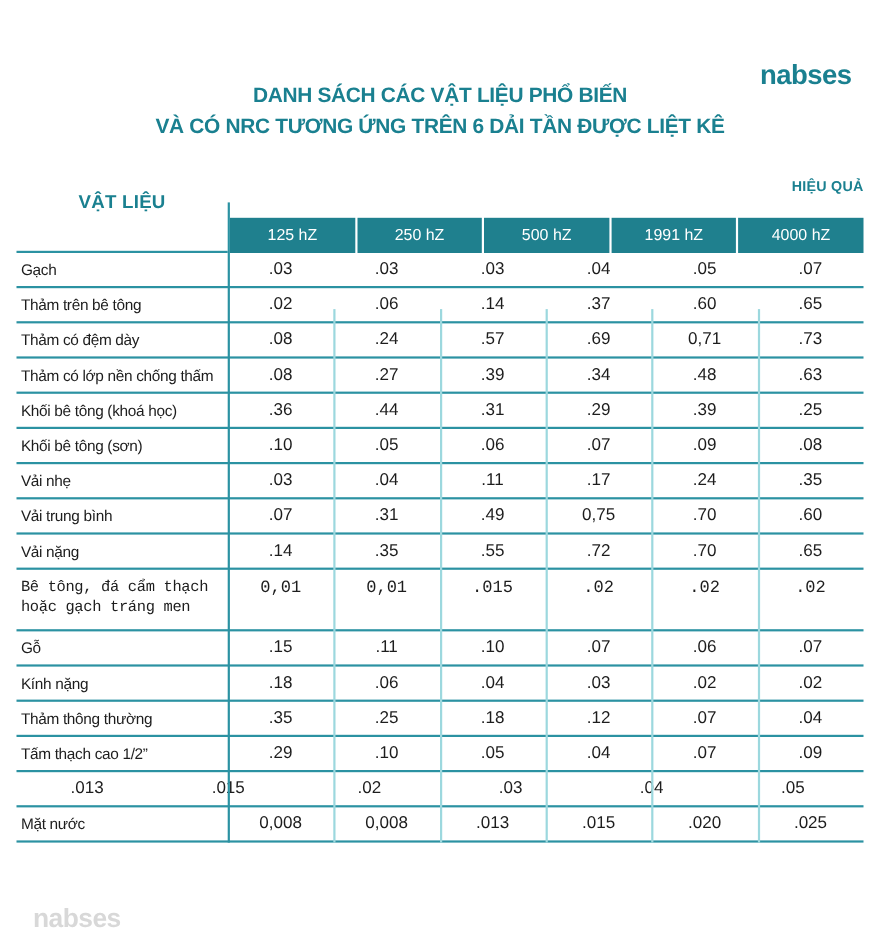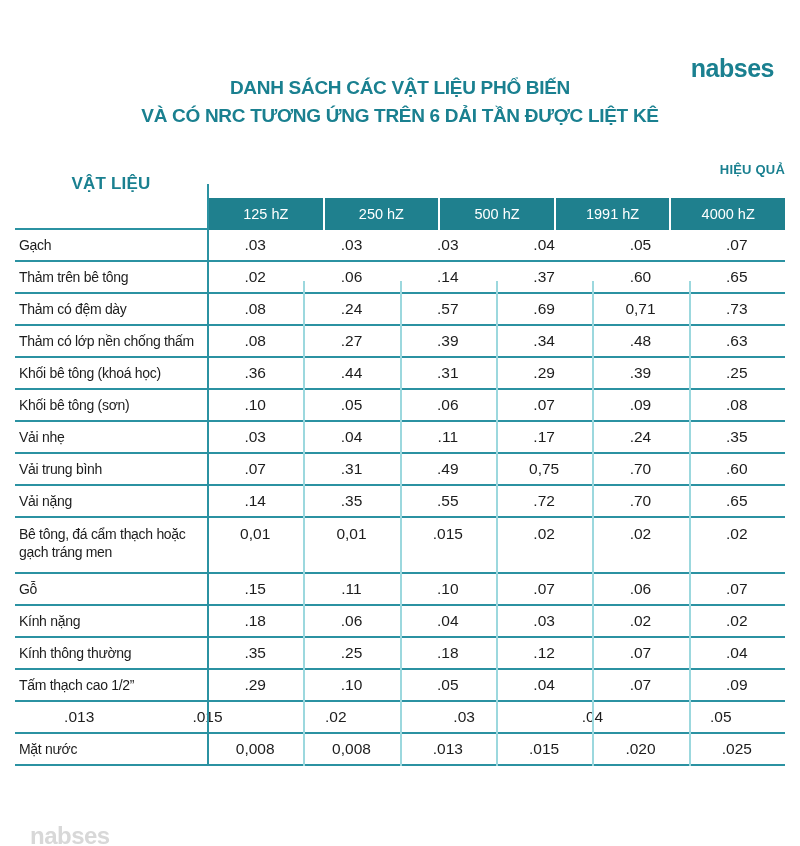--- a/index.html
+++ b/index.html
@@ -39,21 +39,21 @@
     display:flex; align-items:center; justify-content:center;
     font-size:14.5px;
   }
 
   .rows { position:relative; }
   .row {
     display:flex; height:32px; align-items:center;
     border-bottom:2px solid #2B92A2;
   }
   .row.tall { height:56px; align-items:flex-start; }
-  .row.tall .cell-material, .row.tall .cell-value { padding-top:7px; }
+  .row.tall .cell-material, .row.tall .cell-value { padding-top:7px;font-family:Liberation Mono, monospace; }
   .cell-material {
     width:192px; padding-left:4px; padding-right:4px;
     font-size:14px; letter-spacing:-0.3px; line-height:18px; color:#1D1D1D;
   }
   .cell-value { flex:1; text-align:center; font-size:15.5px; color:#1D1D1D; }
 
   .vline-strong {
     position:absolute; left:192px; top:26px; bottom:0; width:2px;
     background:#2B92A2; z-index:3; pointer-events:none;
   }
@@ -209,21 +209,21 @@
         <div class="row">
           <div class="cell-material">Kính nặng</div>
           <div class="cell-value">.18</div>
           <div class="cell-value">.06</div>
           <div class="cell-value">.04</div>
           <div class="cell-value">.03</div>
           <div class="cell-value">.02</div>
           <div class="cell-value">.02</div>
         </div>
         <div class="row">
-          <div class="cell-material">Kính thông thường</div>
+          <div class="cell-material">Thảm thông thường</div>
           <div class="cell-value">.35</div>
           <div class="cell-value">.25</div>
           <div class="cell-value">.18</div>
           <div class="cell-value">.12</div>
           <div class="cell-value">.07</div>
           <div class="cell-value">.04</div>
         </div>
         <div class="row">
           <div class="cell-material">Tấm thạch cao 1/2”</div>
           <div class="cell-value">.29</div>

